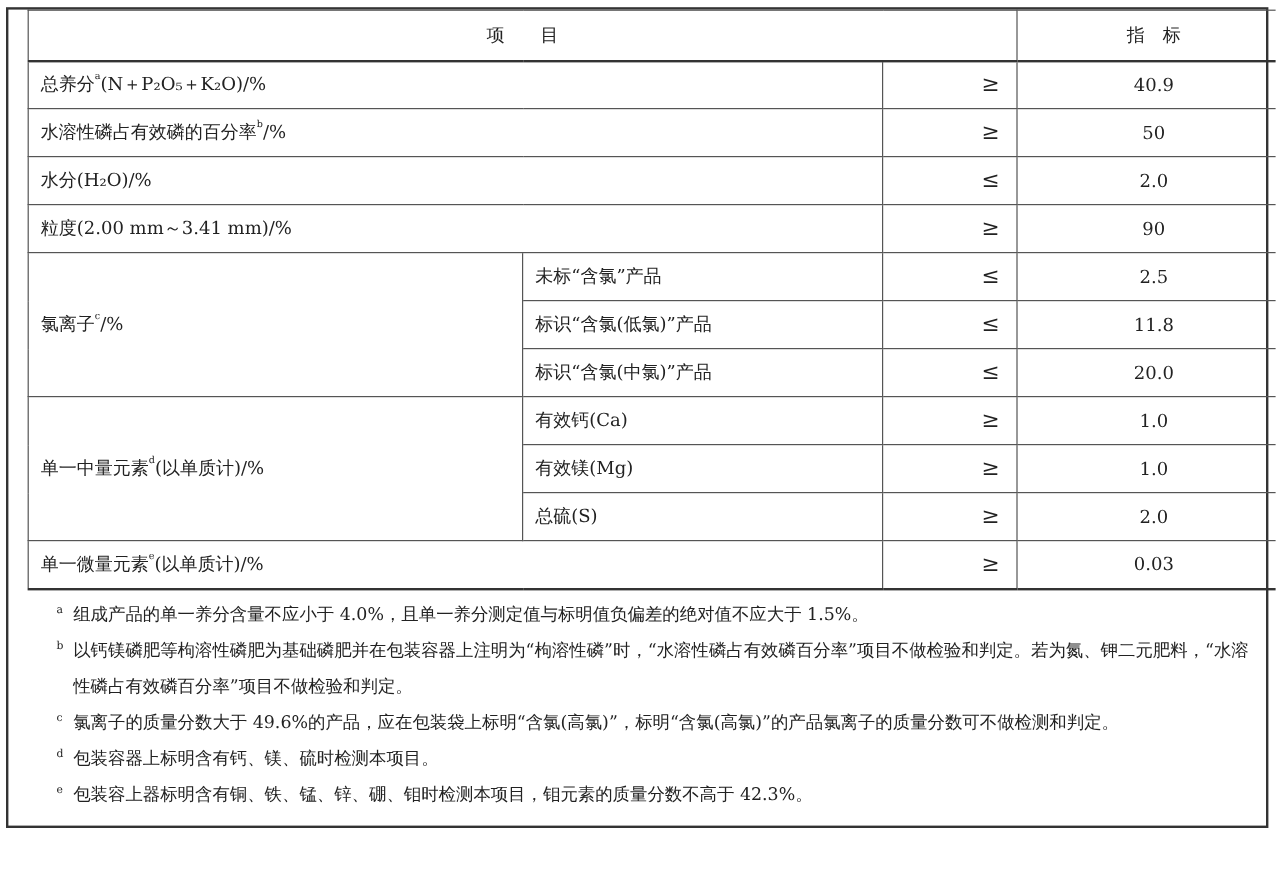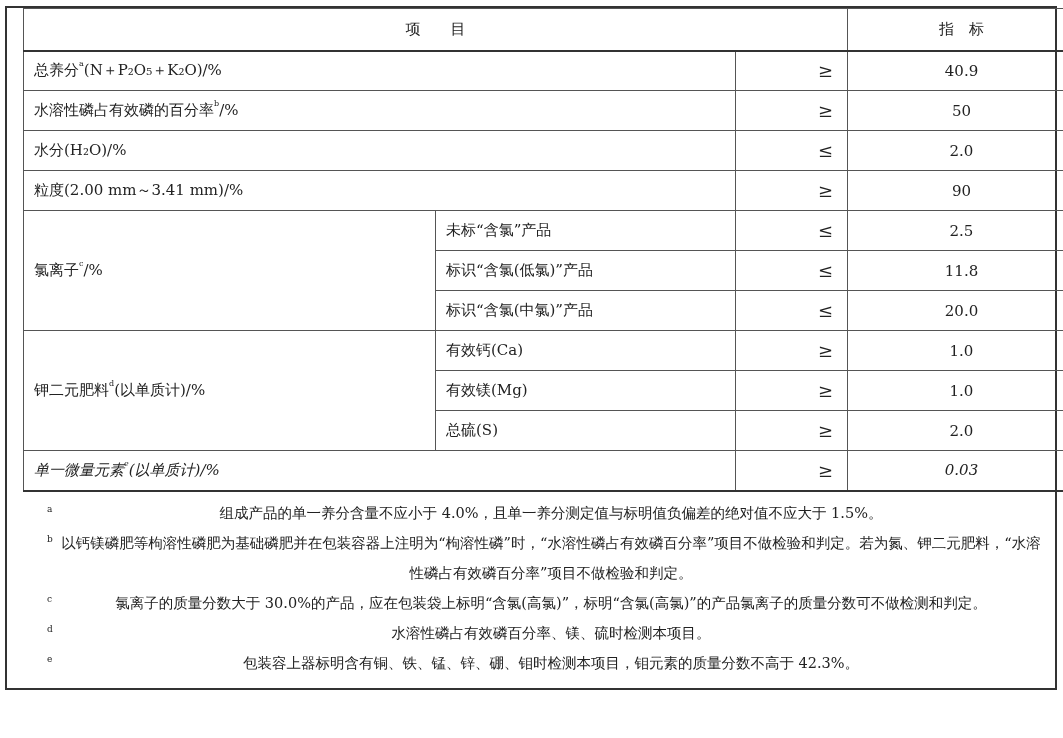--- a/index.html
+++ b/index.html
@@ -5,26 +5,26 @@
   html, body { margin:0; padding:0; background:#ffffff; }
   body { width:1063px; height:738px; position:relative; overflow:hidden;
          font-family:"DejaVu Serif","Liberation Serif",serif; color:#222; }
   .tbl { position:absolute; left:5px; top:6px; width:1052px;
          border:2px solid #333; box-sizing:border-box; }
   table { border-collapse:collapse; width:100%; table-layout:fixed;margin-left:16px; }
   td { border:1px solid #555; font-size:15px; padding:0 10px; height:40px; box-sizing:border-box; }
   td.c { text-align:center; }
   td.op { text-align:right; padding-right:14px; font-size:18px; }
   tr.hd td { height:42px; border-bottom:2px solid #333; }
-  tr.last td { border-bottom:2px solid #333;font-style:italic; }
+  tr.last td { border-bottom:2px solid #333; }
   sup { font-size:8px; vertical-align:top; position:relative; top:-2px; }
   .notes { padding:6px 0 10px 0; font-size:14.5px; line-height:30px; }
   .note { display:flex; padding-left:56px; padding-right:14px; }
   .note .mk { width:14px; margin-left:-16px; font-size:9px; line-height:22px; flex:none; }
-  .note .tx { flex:1;text-align:center; }
+  .note .tx { flex:1; }
 </style>
 </head>
 <body>
 
 <div class="tbl">
 <table>
   <colgroup>
     <col style="width:412px">
         <col style="width:300px">
         <col style="width:112px">
@@ -68,21 +68,21 @@
     <td class="op">≤</td>
     <td class="c">11.8</td>
   </tr>
   <tr>
     <td>标识“含氯(中氯)”产品</td>
     <td class="op">≤</td>
     <td class="c">20.0</td>
   </tr>
 
   <tr>
-    <td rowspan="3"><span>钾二元肥料</span><sup>d</sup><span>(以单质计)/%</span></td>
+    <td rowspan="3"><span>单一中量元素</span><sup>d</sup><span>(以单质计)/%</span></td>
     <td>有效钙(Ca)</td>
     <td class="op">≥</td>
     <td class="c">1.0</td>
   </tr>
   <tr>
     <td>有效镁(Mg)</td>
     <td class="op">≥</td>
     <td class="c">1.0</td>
   </tr>
   <tr>
@@ -103,24 +103,24 @@
   <div class="note">
         <span class="mk">a</span>
         <span class="tx">组成产品的单一养分含量不应小于 4.0%，且单一养分测定值与标明值负偏差的绝对值不应大于 1.5%。</span>
       </div>
   <div class="note">
         <span class="mk">b</span>
         <span class="tx">以钙镁磷肥等枸溶性磷肥为基础磷肥并在包装容器上注明为“枸溶性磷”时，“水溶性磷占有效磷百分率”项目不做检验和判定。若为氮、钾二元肥料，“水溶性磷占有效磷百分率”项目不做检验和判定。</span>
       </div>
   <div class="note">
         <span class="mk">c</span>
-        <span class="tx">氯离子的质量分数大于 30.0%的产品，应在包装袋上标明“含氯(高氯)”，标明“含氯(高氯)”的产品氯离子的质量分数可不做检测和判定。</span>
+        <span class="tx">氯离子的质量分数大于 49.6%的产品，应在包装袋上标明“含氯(高氯)”，标明“含氯(高氯)”的产品氯离子的质量分数可不做检测和判定。</span>
       </div>
   <div class="note">
         <span class="mk">d</span>
-        <span class="tx">水溶性磷占有效磷百分率、镁、硫时检测本项目。</span>
+        <span class="tx">包装容器上标明含有钙、镁、硫时检测本项目。</span>
       </div>
   <div class="note">
         <span class="mk">e</span>
         <span class="tx">包装容上器标明含有铜、铁、锰、锌、硼、钼时检测本项目，钼元素的质量分数不高于 42.3%。</span>
       </div>
 </div>
 </div>
 
 </body></html>

